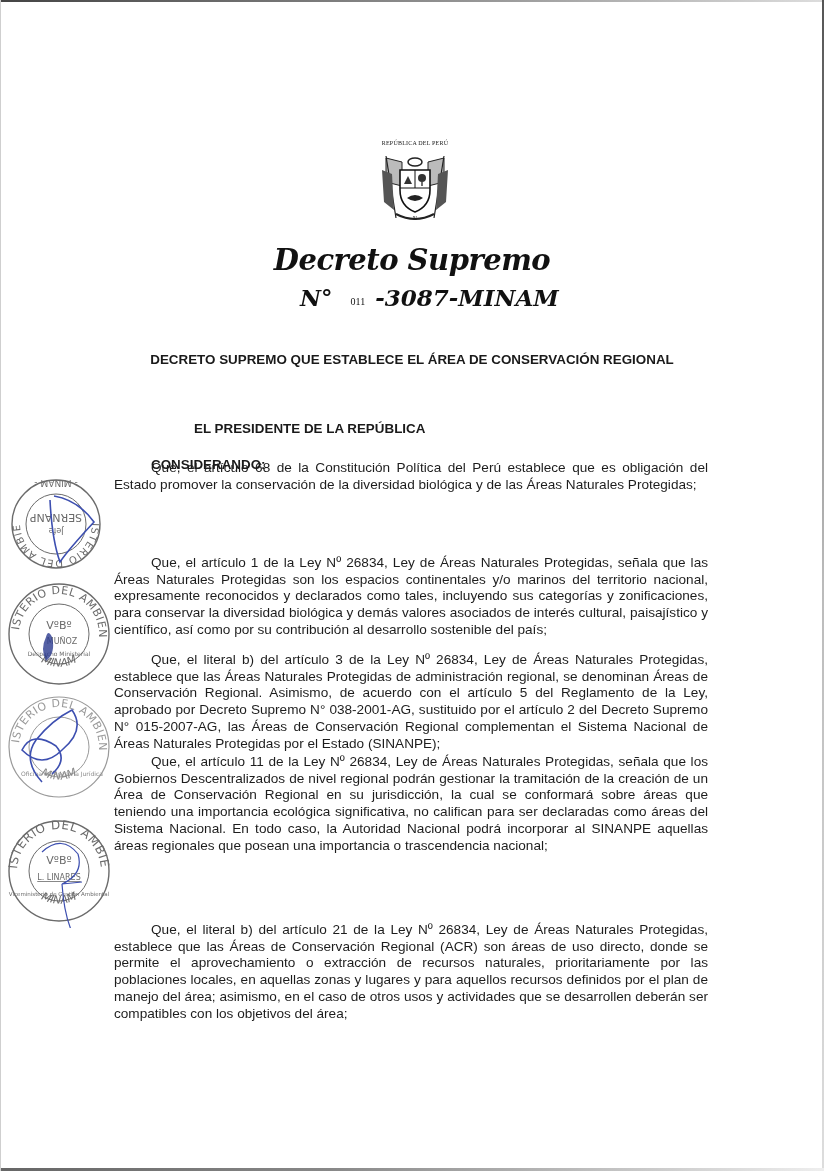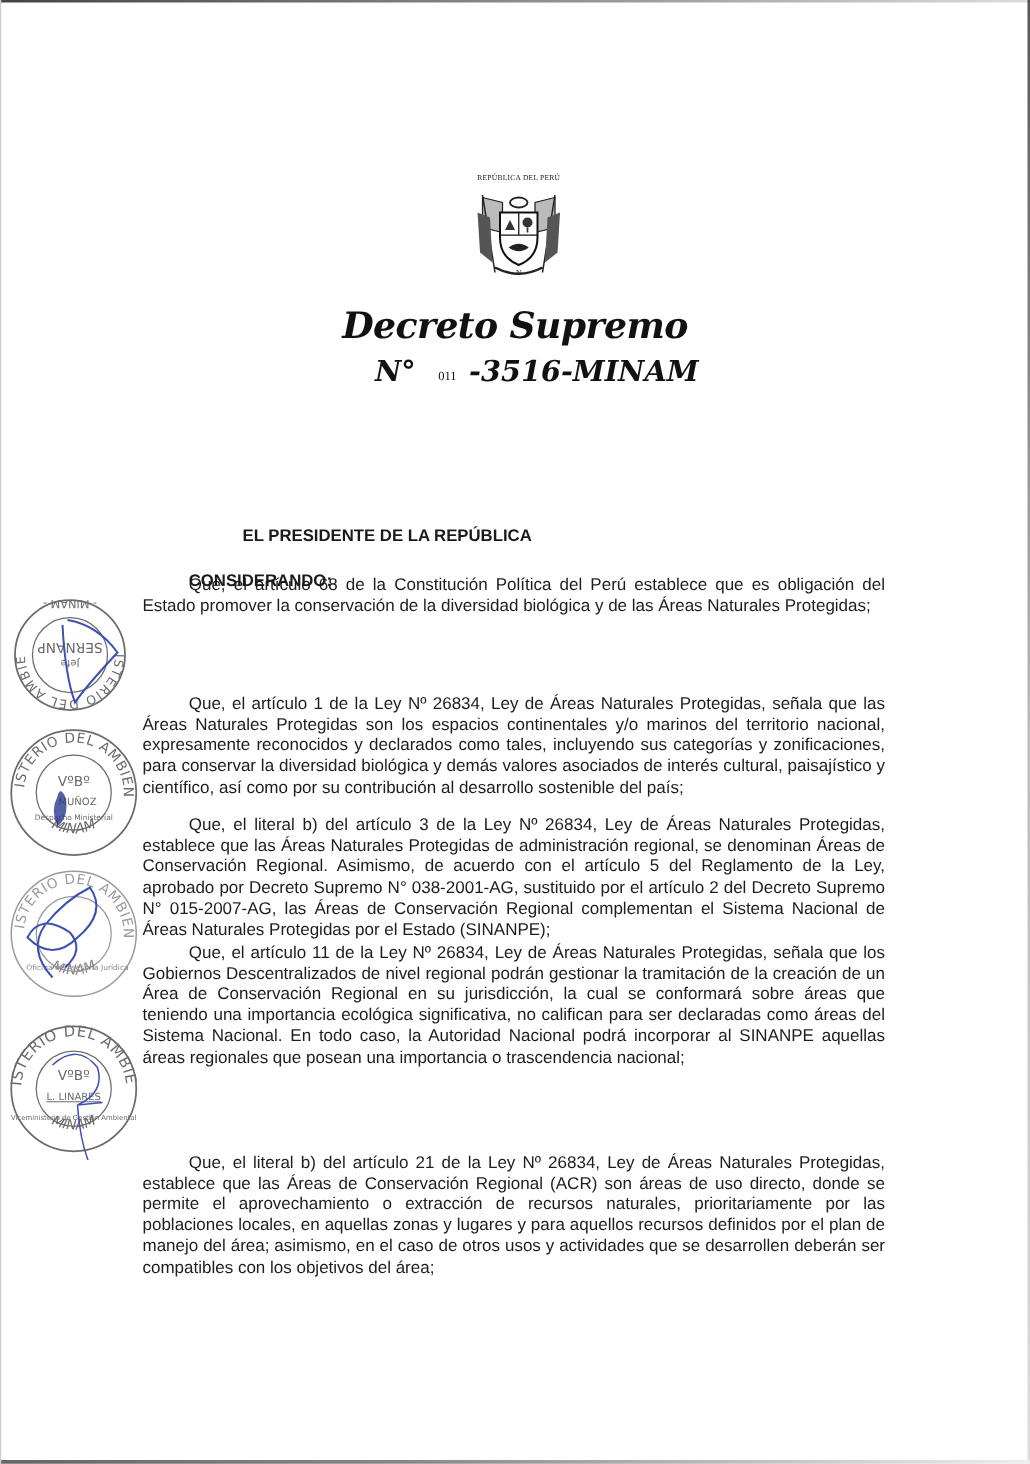--- a/index.html
+++ b/index.html
@@ -60,24 +60,25 @@
     <line x1="50" y1="42" x2="50" y2="46" stroke="#333" stroke-width="1.4"></line>
     <path d="M35 58 Q43 52 51 58 Q43 64 35 58 Z" fill="#222"></path>
 
     <path d="M24 74 Q43 84 62 74" fill="none" stroke="#222" stroke-width="2"></path>
     <text x="43" y="80" font-size="6" text-anchor="middle" fill="#222" font-family="Liberation Serif, serif">N</text>
   </svg>
 </div>
 
 <div class="doc-type">Decreto Supremo</div>
 <div class="doc-number">
-  <span>N°</span><span class="num-small">011</span><span>-3516-MINAM</span>
+  <span>N°</span><span class="num-small">011</span><span>-3087-MINAM</span>
 </div>
 
 <div class="title">
+  <div>DECRETO SUPREMO QUE ESTABLECE EL ÁREA DE CONSERVACIÓN REGIONAL</div>
 </div>
 
 <div class="heading" style="top:421px;padding-left:43px;">EL PRESIDENTE DE LA REPÚBLICA</div>
 <div class="heading" style="top:457px;">CONSIDERANDO:</div>
 
 <div class="body" style="top:460px;">
     <p>Que, el artículo 68 de la Constitución Política del Perú establece que es obligación del Estado promover la conservación de la diversidad biológica y de las Áreas Naturales Protegidas;</p>
   </div>
 <div class="body" style="top:555px;">
     <p>Que, el artículo 1 de la Ley Nº 26834, Ley de Áreas Naturales Protegidas, señala que las Áreas Naturales Protegidas son los espacios continentales y/o marinos del territorio nacional, expresamente reconocidos y declarados como tales, incluyendo sus categorías y zonificaciones, para conservar la diversidad biológica y demás valores asociados de interés cultural, paisajístico y científico, así como por su contribución al desarrollo sostenible del país;</p>

